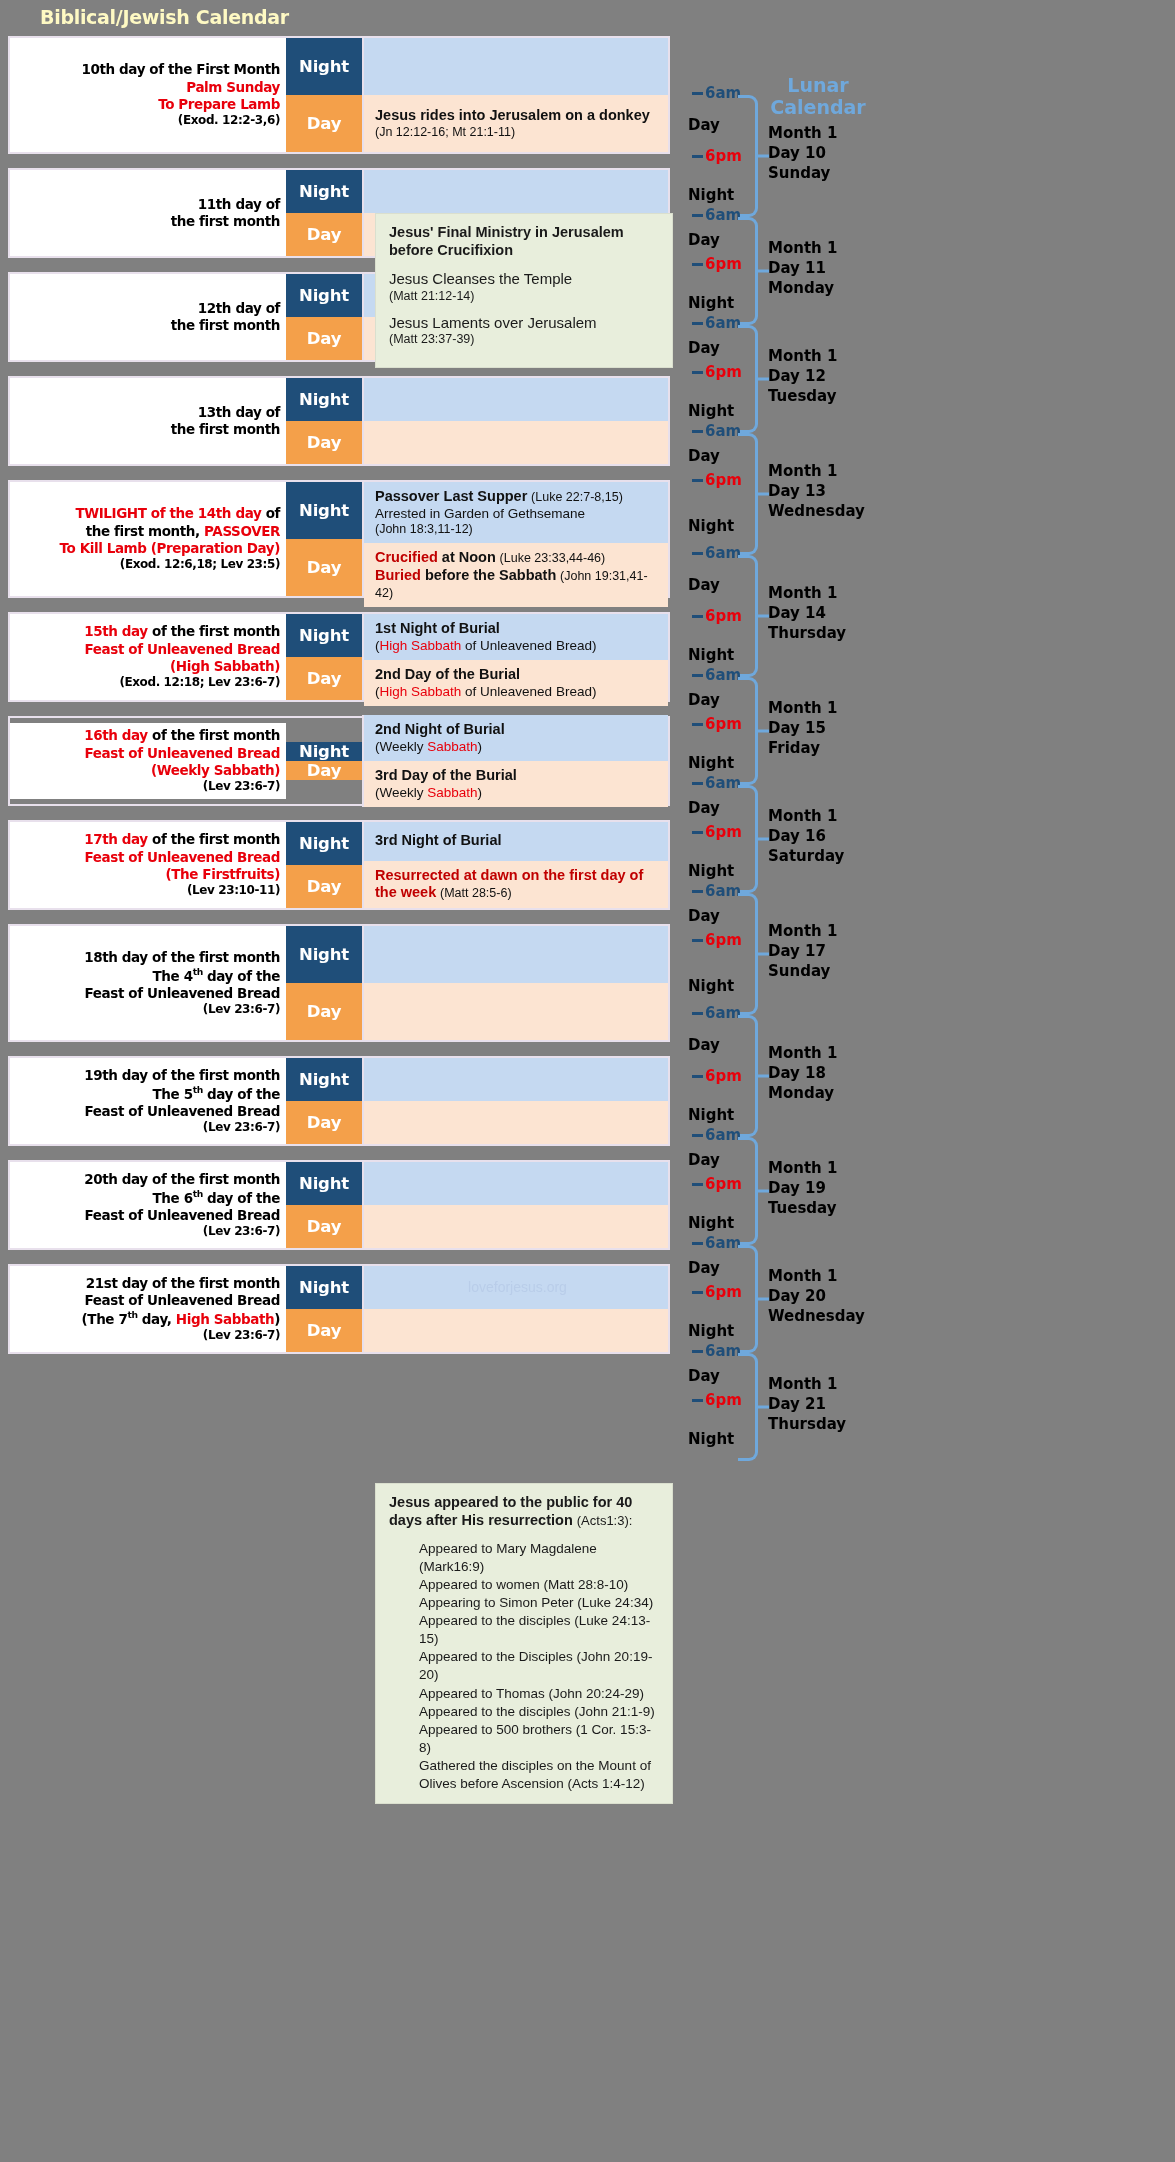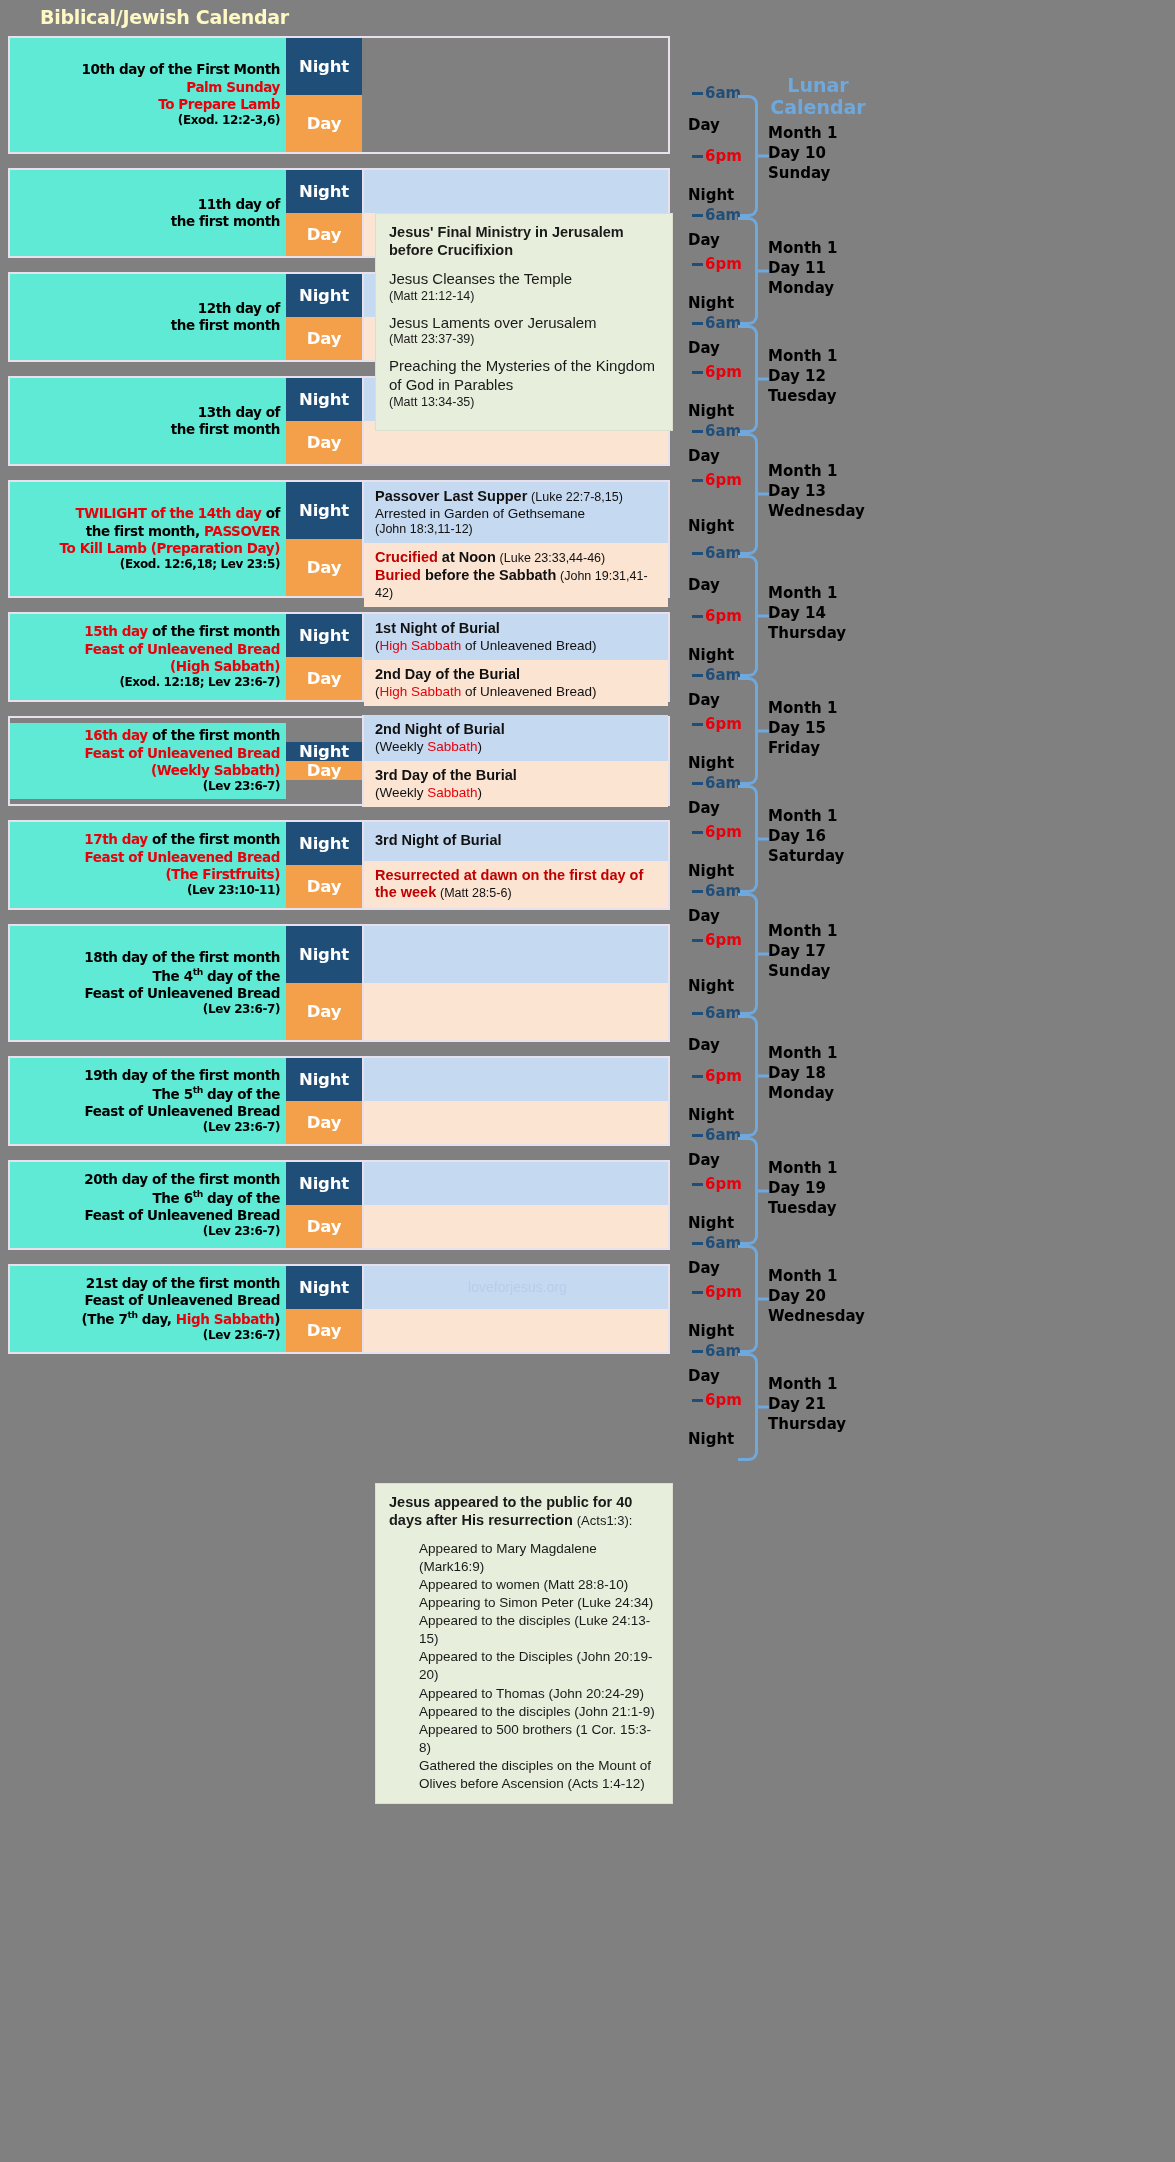--- a/index.html
+++ b/index.html
@@ -28,21 +28,21 @@
     width:662px;
     border:2px solid #E8E0EC;
     margin-bottom:14px;
     background:#808080;
     display:flex;
     align-items:stretch;
   }
 
   .daylabel {
     width:276px;
-    background:#5eead4;
+    background:#ffffff;
     display:flex;
     flex-direction:column;
     justify-content:center;
     align-items:flex-end;
     padding:4px 6px 4px 17px;
     text-align:right;
     font-family:"DejaVu Sans", sans-serif;
   }
   .daylabel .ln {
     font-size:13.5px; font-weight:bold; color:#000;
@@ -158,20 +158,27 @@
       <div class="daylabel">
         <div class="ln">10th day of the First Month</div>
         <div class="ln"><span class="red-part">Palm Sunday</span></div>
         <div class="ln"><span class="red-part">To Prepare Lamb</span></div>
         <div class="ln small">(Exod. 12:2-3,6)</div>
       </div>
       <div class="nd">
         <div class="night">Night</div>
         <div class="day">Day</div>
       </div>
+      <div class="evt">
+        <div class="enight"></div>
+        <div class="eday">
+          <div><b>Jesus rides into Jerusalem on a donkey</b></div>
+          <div class="ref">(Jn 12:12-16; Mt 21:1-11)</div>
+        </div>
+      </div>
     </div>
     <div class="row" style="height: 90px;">
       <div class="daylabel">
         <div class="ln">11th day of</div>
         <div class="ln">the first month</div>
       </div>
       <div class="nd">
         <div class="night">Night</div>
         <div class="day">Day</div>
       </div>
@@ -489,24 +496,20 @@
 
 <div class="note" style="left: 375px; top: 213px; width: 298px;">
     <div class="hdr">Jesus' Final Ministry  in Jerusalem before Crucifixion</div>
     <div class="item">
       <div class="t">Jesus Cleanses  the Temple</div>
       <div class="r">(Matt 21:12-14)</div>
     </div>
     <div class="item">
       <div class="t">Jesus Laments over Jerusalem</div>
       <div class="r">(Matt 23:37-39)</div>
-    </div>
-    <div class="item">
-      <div class="t">Preaching the Mysteries of the Kingdom of God in Parables</div>
-      <div class="r"> (Matt 13:34-35)</div>
     </div>
   </div>
 <div class="note" style="left: 375px; top: 1483px; width: 298px;">
     <div class="hdr">Jesus appeared to the public for 40 days after His resurrection <span style="font-weight:normal;font-size:13px">(Acts1:3):</span></div>
     <div class="line">Appeared to Mary Magdalene (Mark16:9)</div>
     <div class="line">Appeared to women  (Matt 28:8-10)</div>
     <div class="line">Appearing to Simon Peter (Luke 24:34)</div>
     <div class="line">Appeared to the disciples (Luke 24:13-15)</div>
     <div class="line">Appeared to the Disciples (John 20:19-20)</div>
     <div class="line">Appeared to Thomas  (John 20:24-29)</div>

